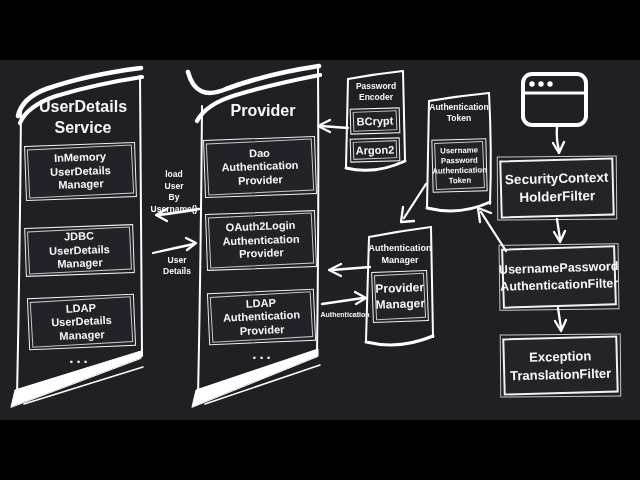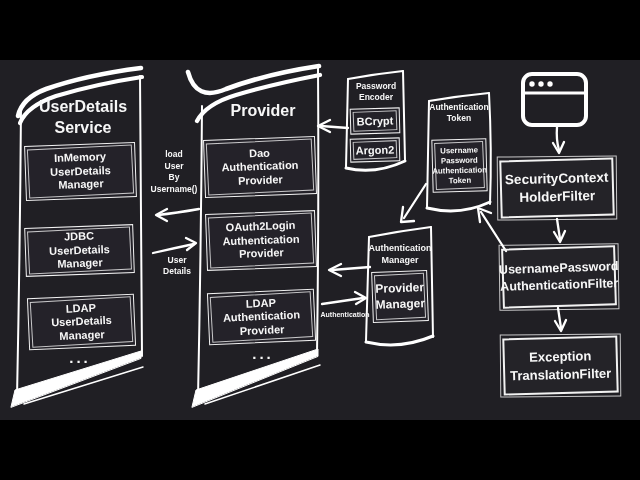--- a/index.html
+++ b/index.html
@@ -189,21 +189,21 @@
     </div>
   <div class="box filter" style="left:502px;top:247px;width:114px;height:60px;--rot:-1.8deg;">
     <span class="btxt" style="font-size:12.5px;line-height:17.5px;">UsernamePassword
 AuthenticationFilter</span>
     </div>
   <div class="box filter" style="left:503px;top:337px;width:115px;height:57px;--rot:-1.5deg;">
     <span class="btxt" style="font-size:13px;line-height:18px;">Exception
 TranslationFilter</span>
     </div>
 
-  <div class="txt" style="left:174px;top:172px;font-size:8.5px;line-height:11.5px;">load
+  <div class="txt" style="left:174px;top:192px;font-size:8.5px;line-height:11.5px;">load
 User
 By
 Username()</div>
   <div class="txt" style="left:177px;top:266px;font-size:8.5px;line-height:11px;">User
 Details</div>
   <div class="txt" style="left:345px;top:314px;font-size:7px;">Authentication</div>
 
   <div class="bar" id="bar-top"></div>
   <div class="bar" id="bar-bottom"></div>
 </div>

